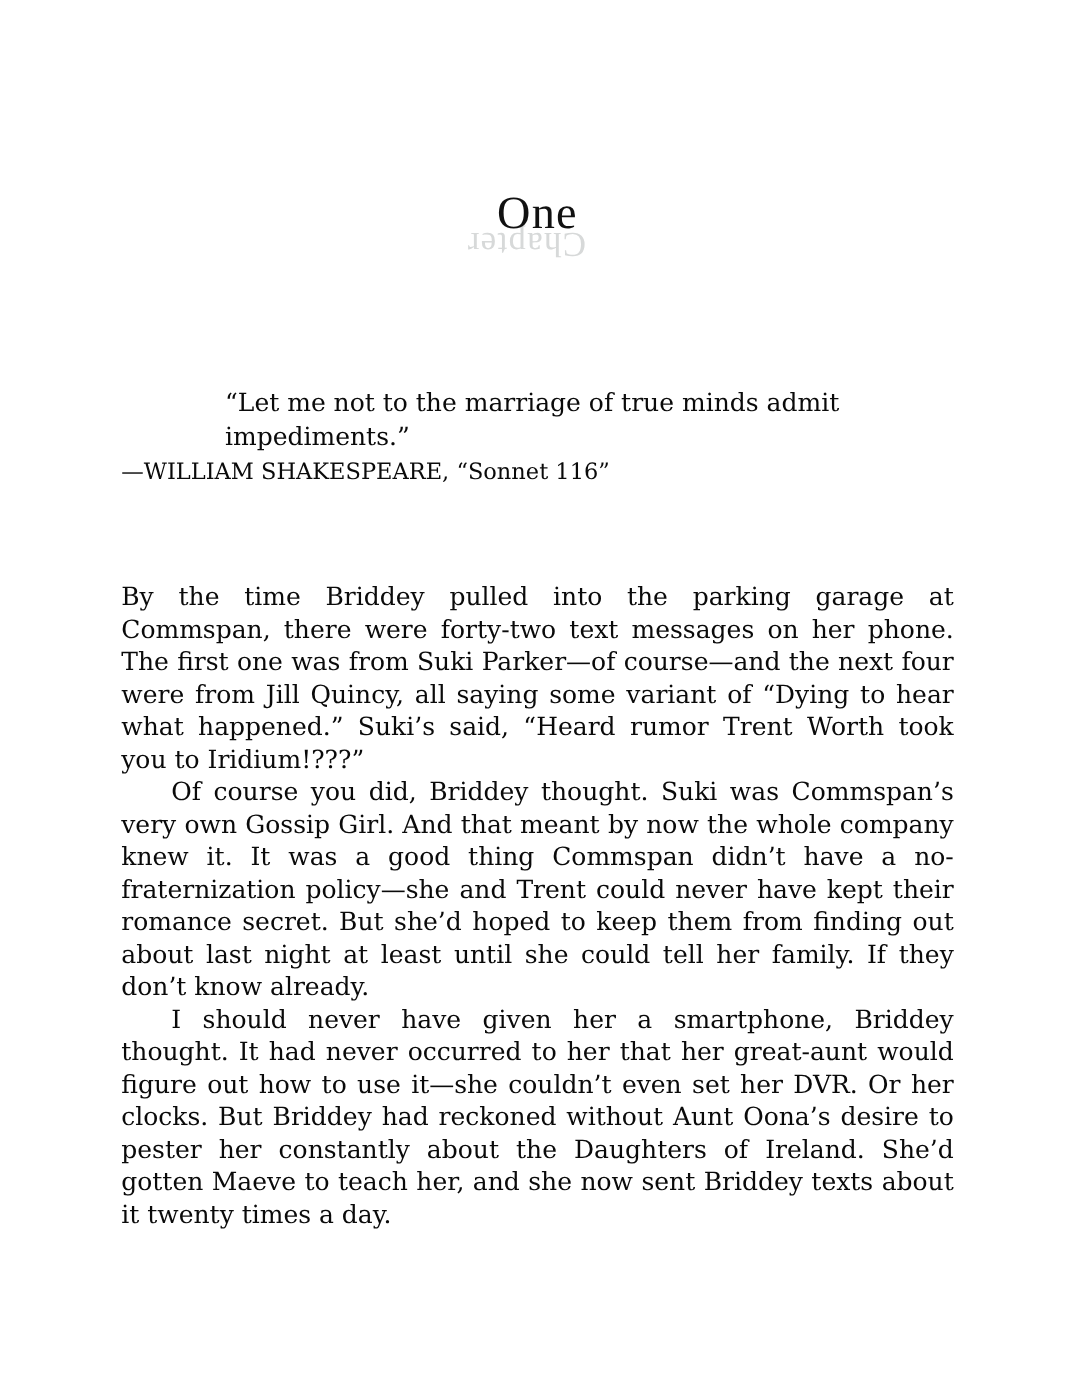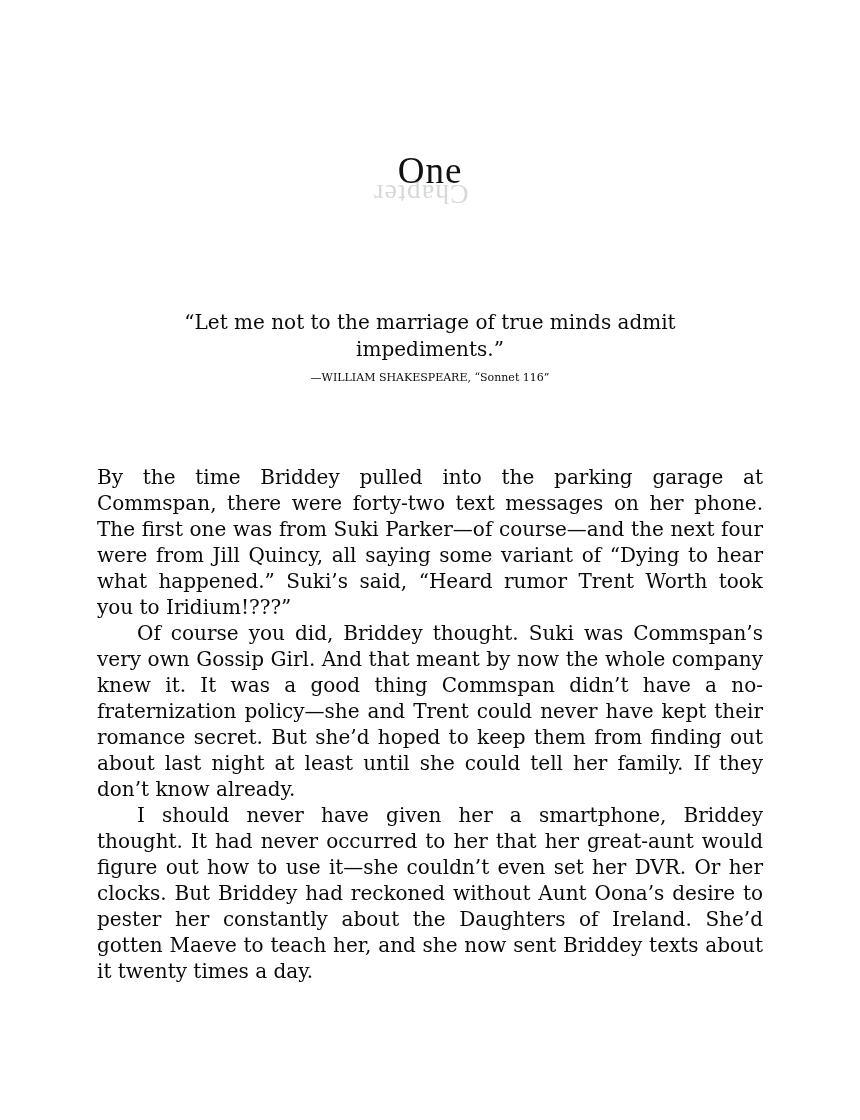--- a/index.html
+++ b/index.html
@@ -45,32 +45,32 @@
     font-family: "Liberation Serif", serif;
     font-size: 28px;
     line-height: 1;
     letter-spacing: 1px;
     color: #d7d9d9;
     white-space: nowrap;
     user-select: none;
   }
   .epigraph {
     margin-top: 120px;
-    text-align: center;
+    text-align: left;
   }
   .epigraph-quote {
     margin: 0 auto;
     max-width: 500px;
     font-size: 20px;
     line-height: 27px;
     color: #0a0a0a;
   }
   .epigraph-attribution {
     margin: 5px auto 0 auto;
-    font-size: 11px;
+    font-size: 18px;
     line-height: 20px;
     color: #0a0a0a;
   }
   .body-text {
     margin-top: 76px;
   }
   .body-text p {
     margin: 0;
     font-size: 20px;
     line-height: 26px;

